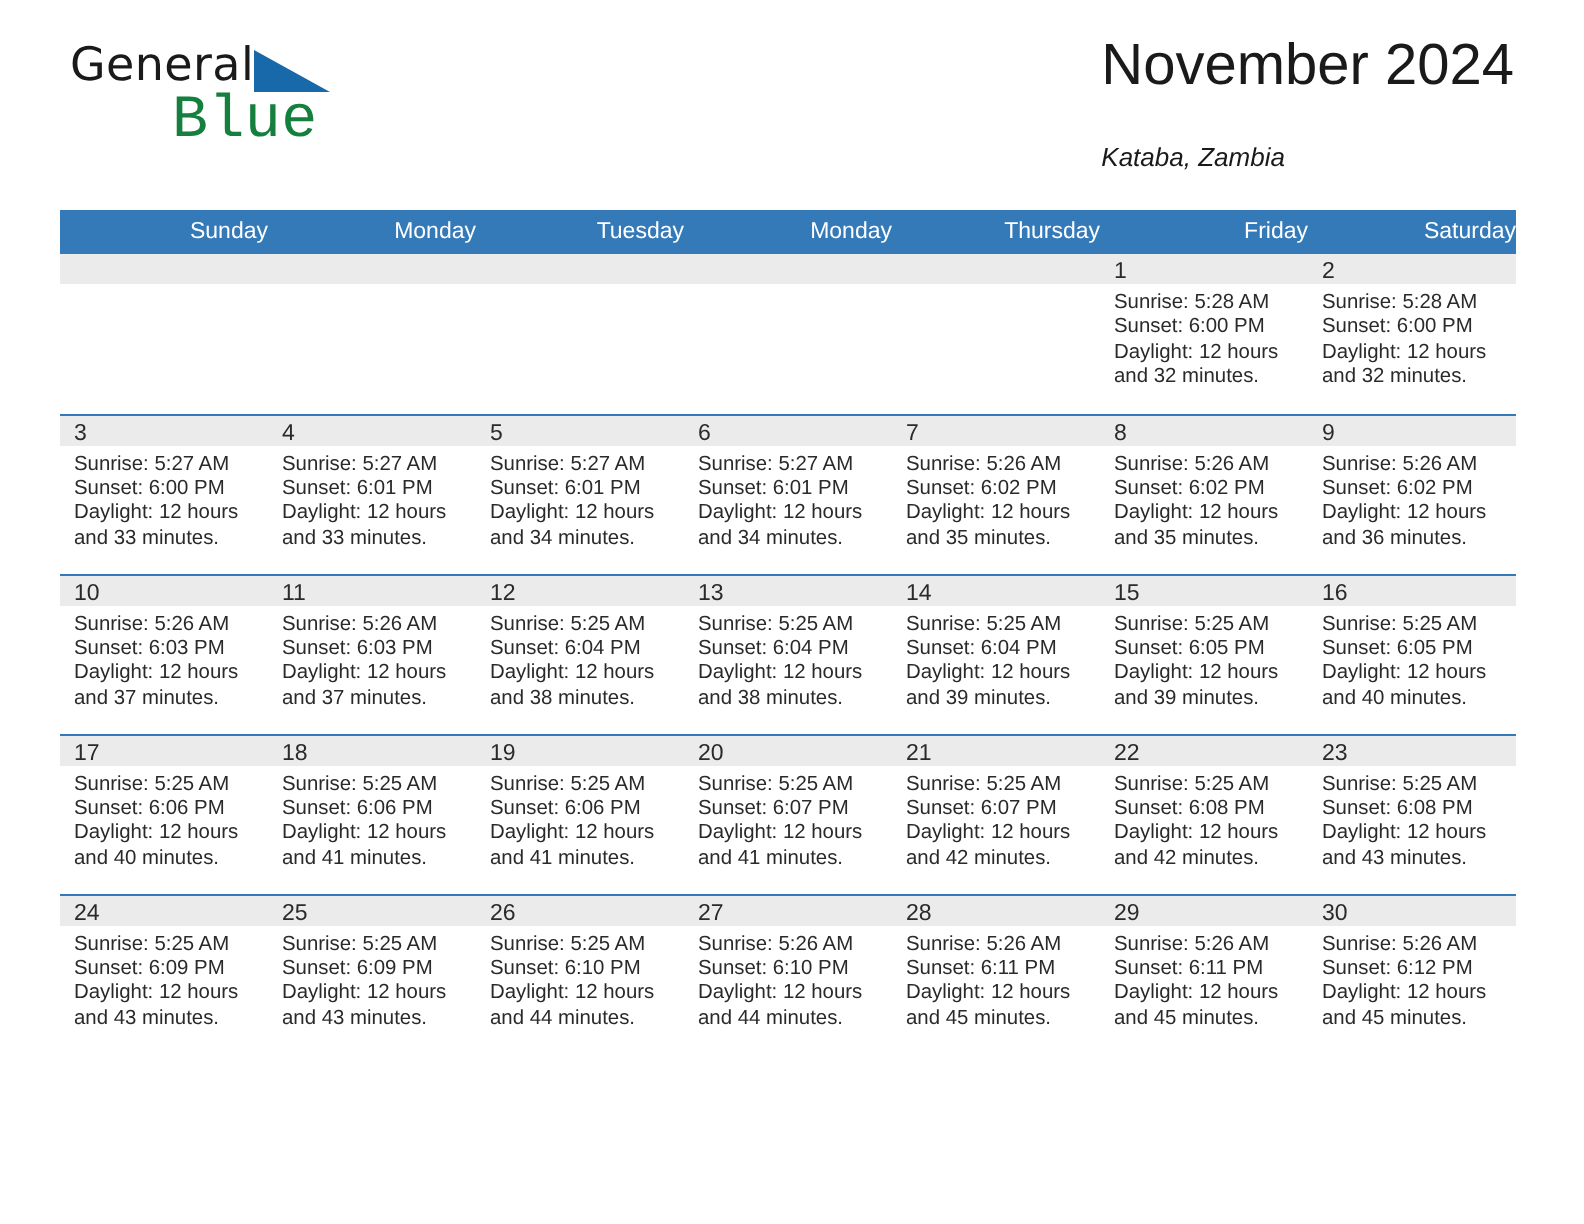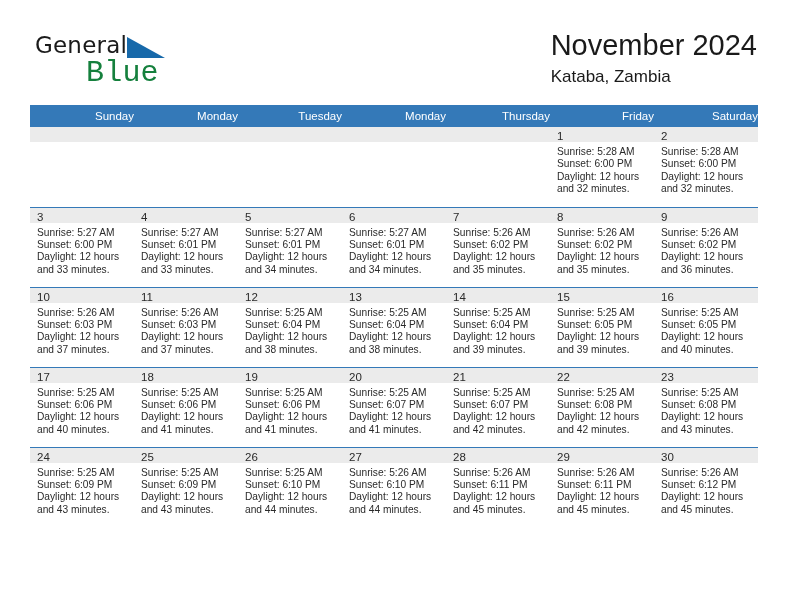--- a/index.html
+++ b/index.html
@@ -19,21 +19,21 @@
     position: relative;
     width: 792px;
     height: 612px;
     box-sizing: border-box;
   }
 
   
   .masthead {
     position: absolute;
     left: 35px;
-    top: 28px;
+    top: 16px;
     width: 722px;
     height: 68px;
   }
   .brand {
     position: absolute;
     left: 0;
     top: 4px;
     width: 200px;
     height: 56px;
   }
@@ -73,26 +73,27 @@
   .cal-title {
     font-size: 29px;
     color: #1a1a1a;
     line-height: 34px;
     white-space: nowrap;
     font-weight: normal;
     margin: 0;
     font-family: "Liberation Sans", sans-serif;
   }
   .cal-subtitle {
-    font-size: 17px;
+    font-size: 13px;
     color: #1a1a1a;
     line-height: 20px;
-    margin-top: 5px;
+    margin-top: 19px;
     white-space: nowrap;
     font-family: "Liberation Sans", sans-serif;
+    font-style: italic;
   }
 
   
   .calendar {
     position: absolute;
     left: 30px;
     top: 105px;
     width: 728px;
     border-collapse: collapse;
     table-layout: fixed;

